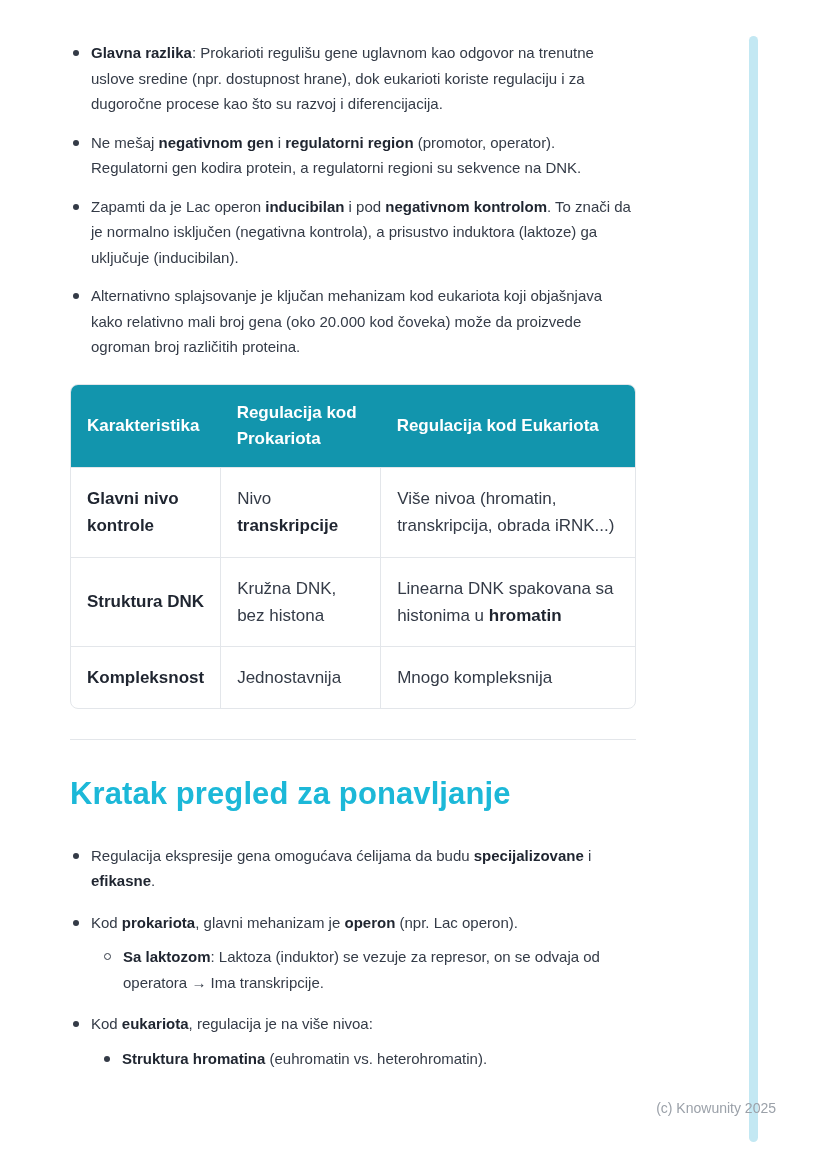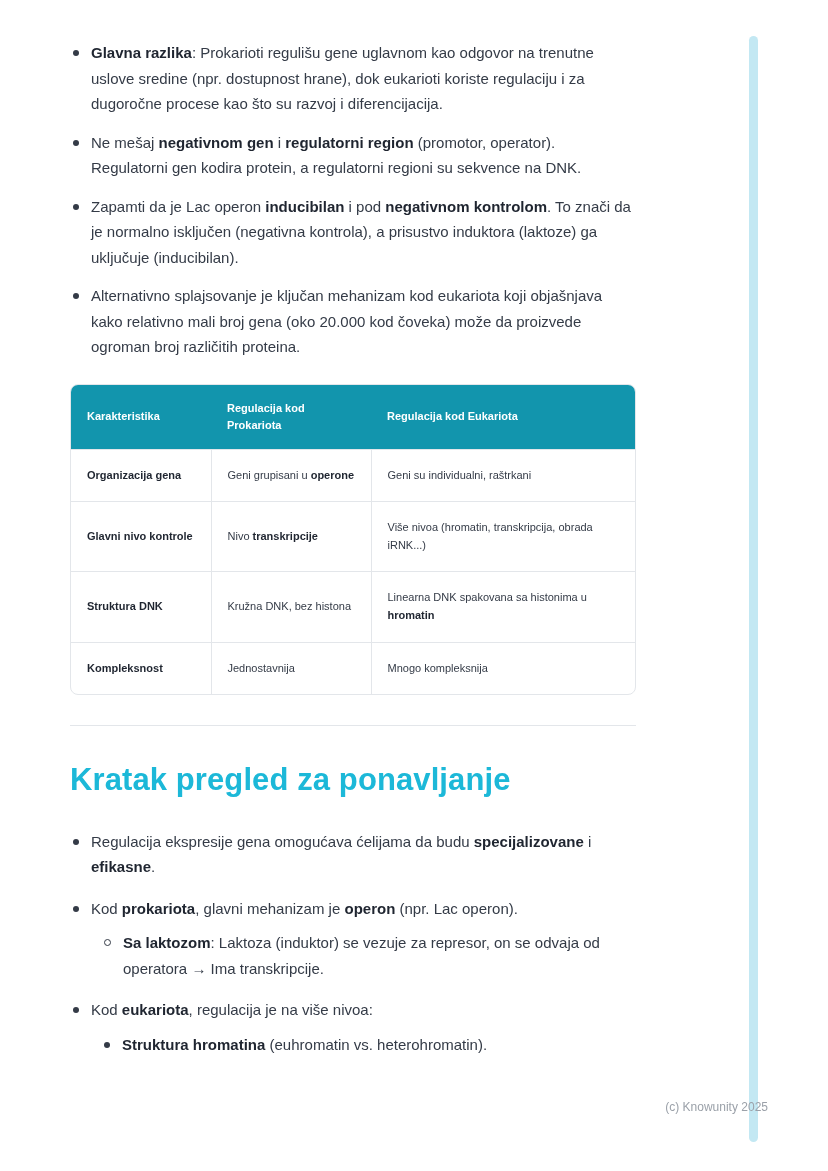--- a/index.html
+++ b/index.html
@@ -57,21 +57,21 @@
   
   .table-wrap{
     margin-top:24px;
     border:1px solid var(--border);
     border-radius:8px;
     overflow:hidden;
   }
   table{
     width:100%;
     border-collapse:collapse;
-    font-size:11px;
+    font-size:17px;
   }
   th{
     background:var(--teal);
     color:#ffffff;
     font-weight:600;
     text-align:left;
     padding:15px 16px;
     line-height:1.55;
     vertical-align:middle;
   }
@@ -108,22 +108,22 @@
     right:70px;
     width:9px;
     height:1106px;
     background:#c3e8f3;
     border-radius:5px;
     z-index:1;
   }
   .footer{
     position:absolute;
     top:1100px;
-    right:60px;
-    font-size:12px;
+    right:52px;
+    font-size:14px;
     color:#9ba1a9;
     z-index:2;
   }
 </style>
 </head>
 <body>
 
 <div class="page">
 
   <div class="content">
@@ -151,25 +151,20 @@
       <table>
         <thead>
           <tr>
               <th>Karakteristika</th>
               <th>Regulacija kod Prokariota</th>
               <th>Regulacija kod Eukariota</th>
             </tr>
         </thead>
         <tbody>
             <tr>
-              <td><strong>Organizacija gena</strong></td>
-              <td><span>Geni grupisani u </span><strong>operone</strong></td>
-              <td><span>Geni su individualni, raštrkani</span></td>
-            </tr>
-            <tr>
               <td><strong>Glavni nivo kontrole</strong></td>
               <td><span>Nivo </span><strong>transkripcije</strong></td>
               <td><span>Više nivoa (hromatin, transkripcija, obrada iRNK...)</span></td>
             </tr>
             <tr>
               <td><strong>Struktura DNK</strong></td>
               <td><span>Kružna DNK, bez histona</span></td>
               <td><span>Linearna DNK spakovana sa histonima u </span><strong>hromatin</strong></td>
             </tr>
             <tr>

